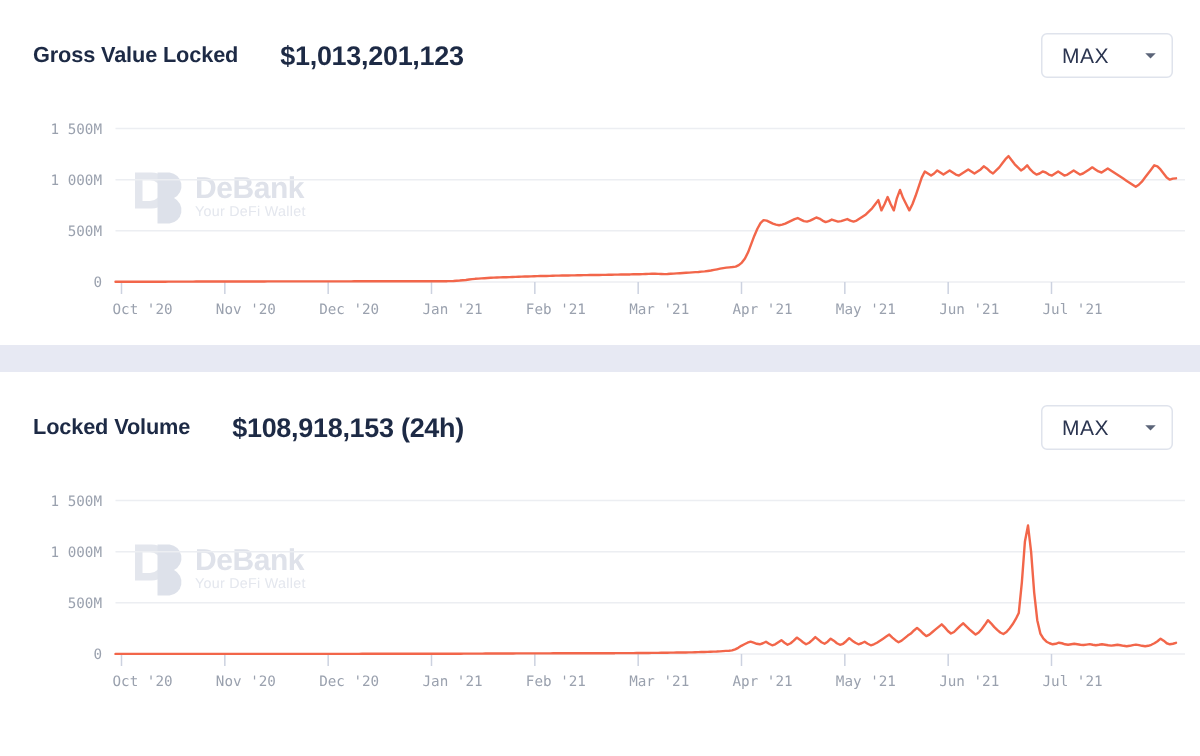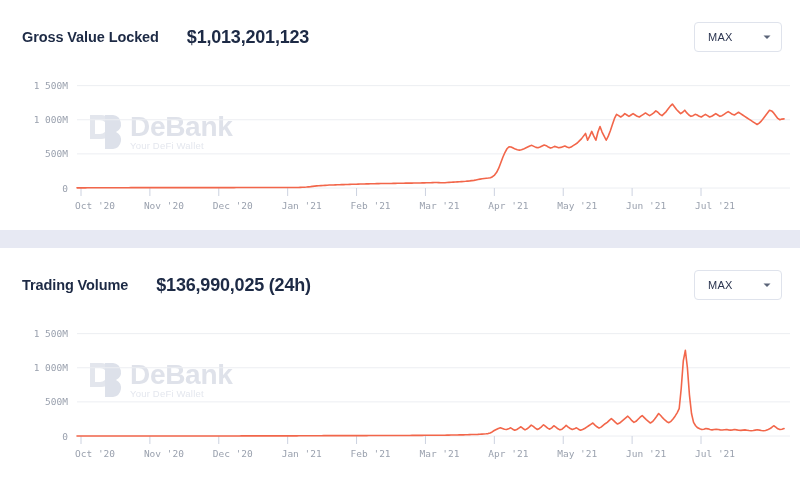--- a/index.html
+++ b/index.html
@@ -50,21 +50,21 @@
     border-radius: 4px;
     background: #ffffff;
     display: flex;
     align-items: center;
     justify-content: space-between;
     padding: 0 9px 0 13px;
     box-sizing: border-box;
     cursor: pointer;
   }
   .range-label {
-    font-size: 11px;
+    font-size: 14px;
     color: #2b3550;
     letter-spacing: 0.3px;
   }
   .chev {
     width: 10px;
     height: 10px;
     display: block;
   }
   .chart-area {
     position: relative;
@@ -76,21 +76,21 @@
     left: 86px;
     top: 54px;
     display: flex;
     align-items: center;
     opacity: 1;
     pointer-events: none;
   }
   .wm-logo { width: 38px; height: 40px; display:block; }
   .wm-text { margin-left: 6px; }
   .wm-name {
-    font-size: 28px;
+    font-size: 20px;
     font-weight: bold;
     color: #dfe2ea;
     line-height: 1.05;
     letter-spacing: -0.3px;
   }
   .wm-tag {
     font-size: 9.5px;
     font-weight: normal;
     color: #e4e7ee;
     letter-spacing: 0.2px;
@@ -179,22 +179,22 @@
         <text x="695" y="151" class="axis-text xlab">Jul '21</text>
         <path d="M77.00 129.86 L79.07 129.86 L81.13 129.86 L83.20 129.86 L85.27 129.86 L87.34 129.80 L89.40 129.80 L91.47 129.80 L93.54 129.80 L95.61 129.80 L97.67 129.80 L99.74 129.80 L101.81 129.80 L103.87 129.80 L105.94 129.80 L108.01 129.80 L110.08 129.80 L112.14 129.73 L114.21 129.73 L116.28 129.73 L118.35 129.73 L120.41 129.73 L122.48 129.73 L124.55 129.73 L126.61 129.73 L128.68 129.73 L130.75 129.66 L132.82 129.66 L134.88 129.66 L136.95 129.66 L139.02 129.66 L141.08 129.66 L143.15 129.66 L145.22 129.66 L147.29 129.66 L149.35 129.66 L151.42 129.66 L153.49 129.66 L155.56 129.66 L157.62 129.66 L159.69 129.66 L161.76 129.66 L163.82 129.66 L165.89 129.66 L167.96 129.66 L170.03 129.66 L172.09 129.66 L174.16 129.66 L176.23 129.66 L178.30 129.59 L180.36 129.59 L182.43 129.59 L184.50 129.59 L186.56 129.59 L188.63 129.59 L190.70 129.59 L192.77 129.59 L194.83 129.59 L196.90 129.59 L198.97 129.59 L201.04 129.59 L203.10 129.59 L205.17 129.59 L207.24 129.59 L209.30 129.59 L211.37 129.59 L213.44 129.59 L215.51 129.59 L217.57 129.59 L219.64 129.59 L221.71 129.59 L223.77 129.59 L225.84 129.59 L227.91 129.59 L229.98 129.59 L232.04 129.59 L234.11 129.59 L236.18 129.52 L238.25 129.52 L240.31 129.52 L242.38 129.52 L244.45 129.52 L246.51 129.52 L248.58 129.52 L250.65 129.52 L252.72 129.52 L254.78 129.52 L256.85 129.52 L258.92 129.52 L260.99 129.52 L263.05 129.52 L265.12 129.52 L267.19 129.52 L269.25 129.52 L271.32 129.52 L273.39 129.52 L275.46 129.52 L277.52 129.52 L279.59 129.52 L281.66 129.52 L283.73 129.45 L285.79 129.45 L287.86 129.45 L289.93 129.45 L291.99 129.45 L294.06 129.45 L296.13 129.45 L298.20 129.45 L300.26 129.39 L302.33 129.32 L304.40 129.18 L306.46 129.04 L308.53 128.84 L310.60 128.64 L312.67 128.36 L314.73 128.09 L316.80 127.88 L318.87 127.75 L320.94 127.61 L323.00 127.48 L325.07 127.34 L327.14 127.20 L329.20 127.07 L331.27 127.00 L333.34 126.93 L335.41 126.86 L337.47 126.79 L339.54 126.72 L341.61 126.66 L343.68 126.59 L345.74 126.52 L347.81 126.45 L349.88 126.38 L351.94 126.32 L354.01 126.25 L356.08 126.18 L358.15 126.11 L360.21 126.04 L362.28 126.04 L364.35 125.97 L366.42 125.91 L368.48 125.84 L370.55 125.77 L372.62 125.77 L374.68 125.70 L376.75 125.63 L378.82 125.63 L380.89 125.56 L382.95 125.56 L385.02 125.50 L387.09 125.50 L389.15 125.43 L391.22 125.43 L393.29 125.36 L395.36 125.36 L397.42 125.29 L399.49 125.29 L401.56 125.22 L403.63 125.22 L405.69 125.16 L407.76 125.16 L409.83 125.09 L411.89 125.09 L413.96 125.02 L416.03 125.02 L418.10 124.95 L420.16 124.95 L422.23 124.88 L424.30 124.88 L426.37 124.81 L428.43 124.75 L430.50 124.68 L432.57 124.61 L434.63 124.54 L436.70 124.54 L438.77 124.61 L440.84 124.68 L442.90 124.75 L444.97 124.68 L447.04 124.54 L449.11 124.40 L451.17 124.27 L453.24 124.13 L455.31 124.00 L457.37 123.86 L459.44 123.72 L461.51 123.59 L463.58 123.45 L465.64 123.31 L467.71 123.11 L469.78 122.90 L471.85 122.63 L473.91 122.36 L475.98 121.95 L478.05 121.54 L480.11 121.13 L482.18 120.72 L484.25 120.45 L486.32 120.24 L488.38 120.04 L490.45 119.76 L492.52 118.74 L494.58 117.04 L496.65 114.31 L498.72 110.21 L500.79 104.75 L502.85 99.29 L504.92 94.52 L506.99 90.76 L509.06 88.72 L511.12 89.06 L513.19 90.08 L515.26 91.11 L517.32 91.79 L519.39 92.13 L521.46 91.79 L523.53 91.11 L525.59 90.08 L527.66 89.06 L529.73 88.04 L531.80 87.35 L533.86 88.38 L535.93 89.40 L538.00 89.74 L540.06 89.06 L542.13 88.04 L544.20 87.01 L546.27 87.69 L548.33 89.06 L550.40 90.08 L552.47 89.40 L554.54 88.38 L556.60 89.06 L558.67 89.74 L560.74 89.40 L562.80 88.72 L564.87 88.04 L566.94 89.06 L569.01 89.74 L571.07 89.06 L573.14 87.69 L575.21 86.33 L577.27 84.96 L579.34 82.92 L581.41 80.87 L583.48 78.14 L585.54 75.41 L587.61 82.24 L589.68 78.14 L591.75 73.36 L593.81 78.14 L595.88 82.24 L597.95 74.05 L600.01 68.59 L602.08 74.05 L604.15 78.14 L606.22 82.24 L608.28 78.14 L610.35 72.68 L612.42 66.54 L614.49 60.40 L616.55 56.31 L618.62 57.67 L620.69 59.04 L622.75 57.67 L624.82 55.62 L626.89 56.99 L628.96 58.35 L631.02 56.99 L633.09 55.62 L635.16 56.99 L637.23 58.35 L639.29 59.04 L641.36 57.67 L643.43 56.31 L645.49 54.94 L647.56 56.31 L649.63 57.67 L651.70 56.31 L653.76 54.94 L655.83 52.89 L657.90 54.26 L659.96 56.31 L662.03 57.67 L664.10 55.62 L666.17 53.58 L668.23 50.85 L670.30 48.12 L672.37 46.07 L674.44 48.80 L676.50 51.53 L678.57 53.58 L680.64 55.62 L682.70 54.26 L684.77 52.21 L686.84 54.94 L688.91 56.99 L690.97 58.35 L693.04 57.67 L695.11 56.31 L697.18 56.99 L699.24 58.35 L701.31 59.04 L703.38 57.67 L705.44 56.31 L707.51 57.67 L709.58 59.04 L711.65 58.35 L713.71 56.99 L715.78 55.62 L717.85 56.99 L719.92 58.35 L721.98 57.67 L724.05 56.31 L726.12 54.94 L728.18 53.58 L730.25 54.94 L732.32 56.31 L734.39 56.99 L736.45 55.62 L738.52 54.26 L740.59 55.62 L742.65 56.99 L744.72 58.35 L746.79 59.72 L748.86 61.08 L750.92 62.45 L752.99 63.81 L755.06 65.18 L757.13 66.54 L759.19 65.18 L761.26 63.13 L763.33 60.40 L765.39 57.67 L767.46 54.94 L769.53 52.21 L771.60 52.89 L773.66 54.94 L775.73 57.67 L777.80 60.40 L779.87 61.76 L781.93 61.08 L784.00 60.88 " class="series-line" stroke="#f2664a"></path>
       </svg>
   </div>
 </div>
 
 <div class="divider"></div>
 
 <div class="panel">
   <div class="panel-head">
-    <div class="panel-title">Trading Volume</div>
-    <div class="panel-value">$136,990,025 (24h)</div>
+    <div class="panel-title">Locked Volume</div>
+    <div class="panel-value">$108,918,153 (24h)</div>
     <div class="range-select">
       <span class="range-label">MAX</span>
       <span>
         <svg class="chev" viewBox="0 0 10 10">
             <path d="M1.5 3.5 L5 7 L8.5 3.5 Z" fill="#5b6478"></path>
           </svg>
       </span>
     </div>
   </div>
 

